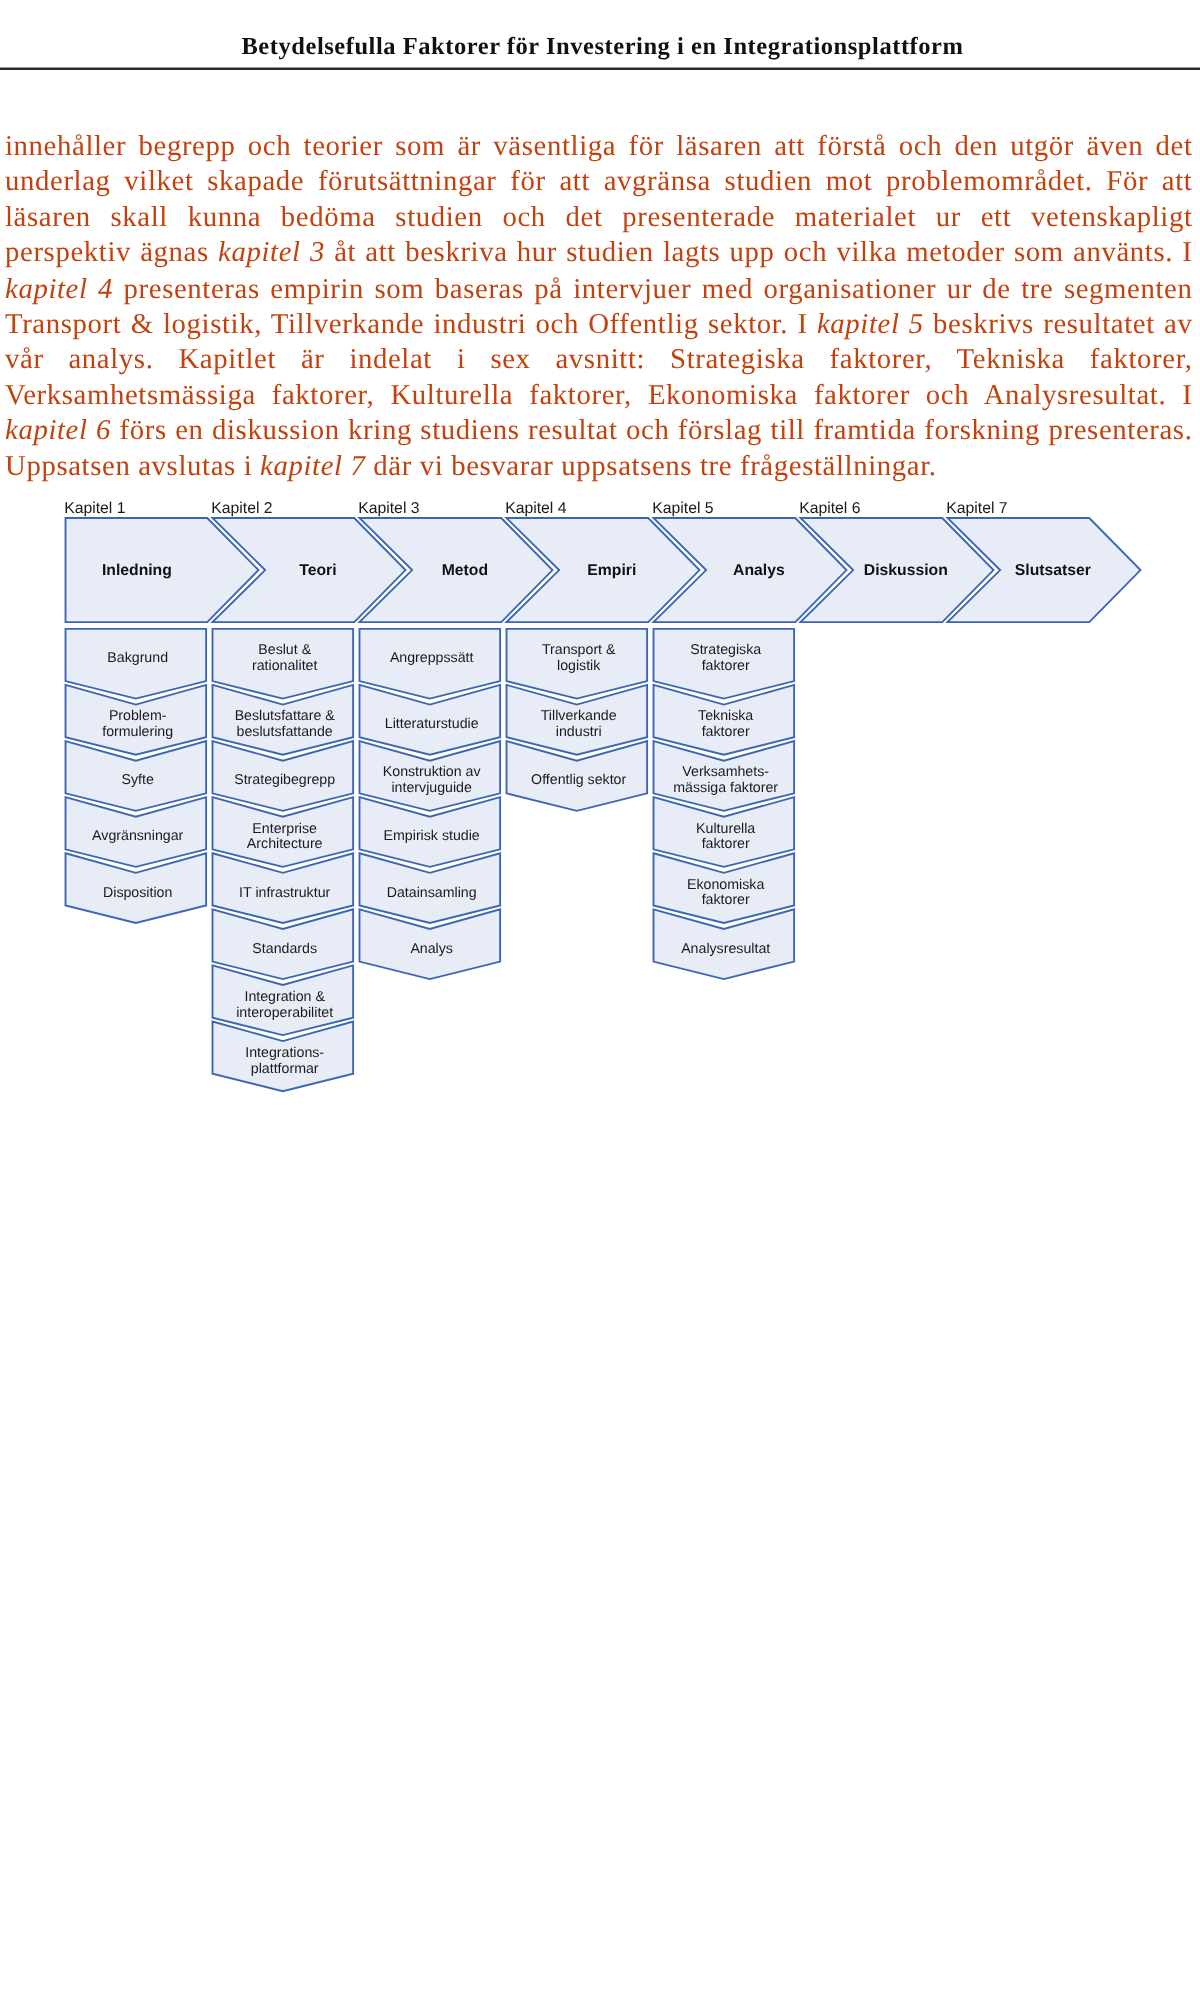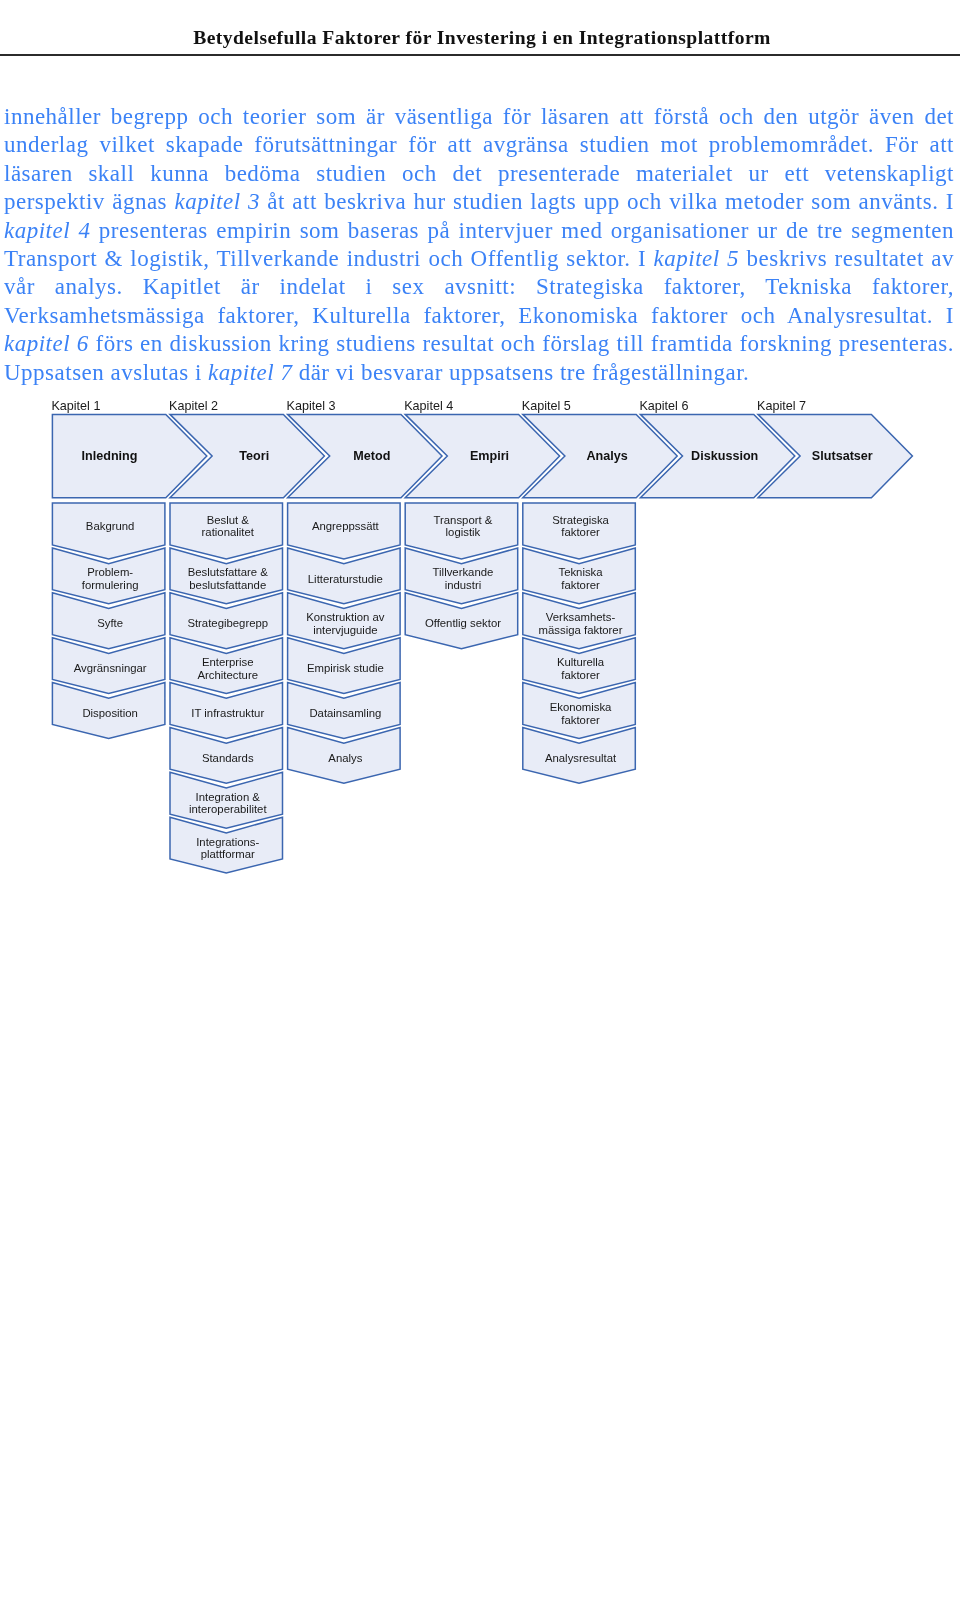--- a/index.html
+++ b/index.html
@@ -1,21 +1,21 @@
 <!DOCTYPE html>
 <html><head>
 <meta charset="utf-8">
 <style>
   html,body{margin:0;padding:0;}
   *{-webkit-font-smoothing:antialiased;}
   body{width:960px;height:1597px;background:#ffffff;font-family:"Liberation Serif",serif;position:relative;overflow:hidden;}
   .page{position:absolute;left:0;top:0;width:960px;height:1597px;margin-top:29px;}
   .hdr{will-change:transform;position:absolute;top:-2.5px;left:1.5px;width:960px;text-align:center;font-weight:bold;font-size:19.6px;letter-spacing:0.44px;color:#111;}
   .hdr-rule{position:absolute;top:24.5px;left:0;width:960px;height:2.2px;background:#2b2b2b;}
-  .body-text{will-change:transform;position:absolute;top:73.6px;left:4px;width:950px;font-size:23px;line-height:28.4px;text-align:justify;letter-spacing:0.5px;color:#3b82f6;}
+  .body-text{will-change:transform;position:absolute;top:73.6px;left:4px;width:950px;font-size:23px;line-height:28.4px;text-align:justify;letter-spacing:0.5px;color:#c2410c;}
   .body-text i{font-style:italic;}
   .footer-left{will-change:transform;position:absolute;left:4px;top:1574px;font-size:23.5px;letter-spacing:0.33px;color:#111;}
   .footer-right{will-change:transform;position:absolute;left:944px;top:1574px;font-size:24px;color:#111;}
   #diagram{will-change:transform;position:absolute;left:0;top:360px;}
   .dgtxt{font-family:"Liberation Sans",sans-serif;font-size:11.35px;fill:#1a1a1a;}
   .caplabel{font-family:"Liberation Sans",sans-serif;font-size:12.6px;fill:#1a1a1a;}
   .chevlabel{font-family:"Liberation Sans",sans-serif;font-size:12.6px;font-weight:bold;fill:#111;}
 </style>
 </head>
 <body>

